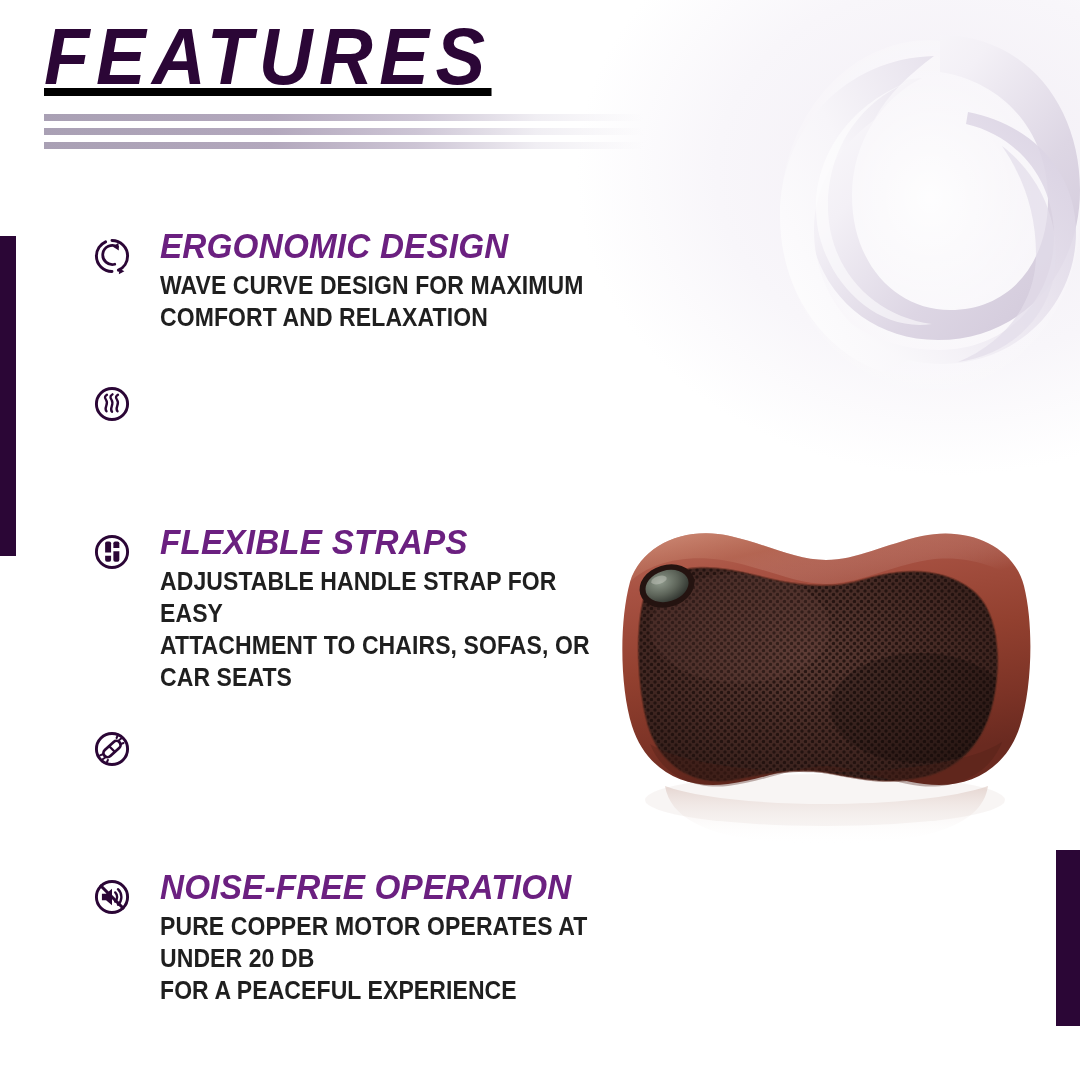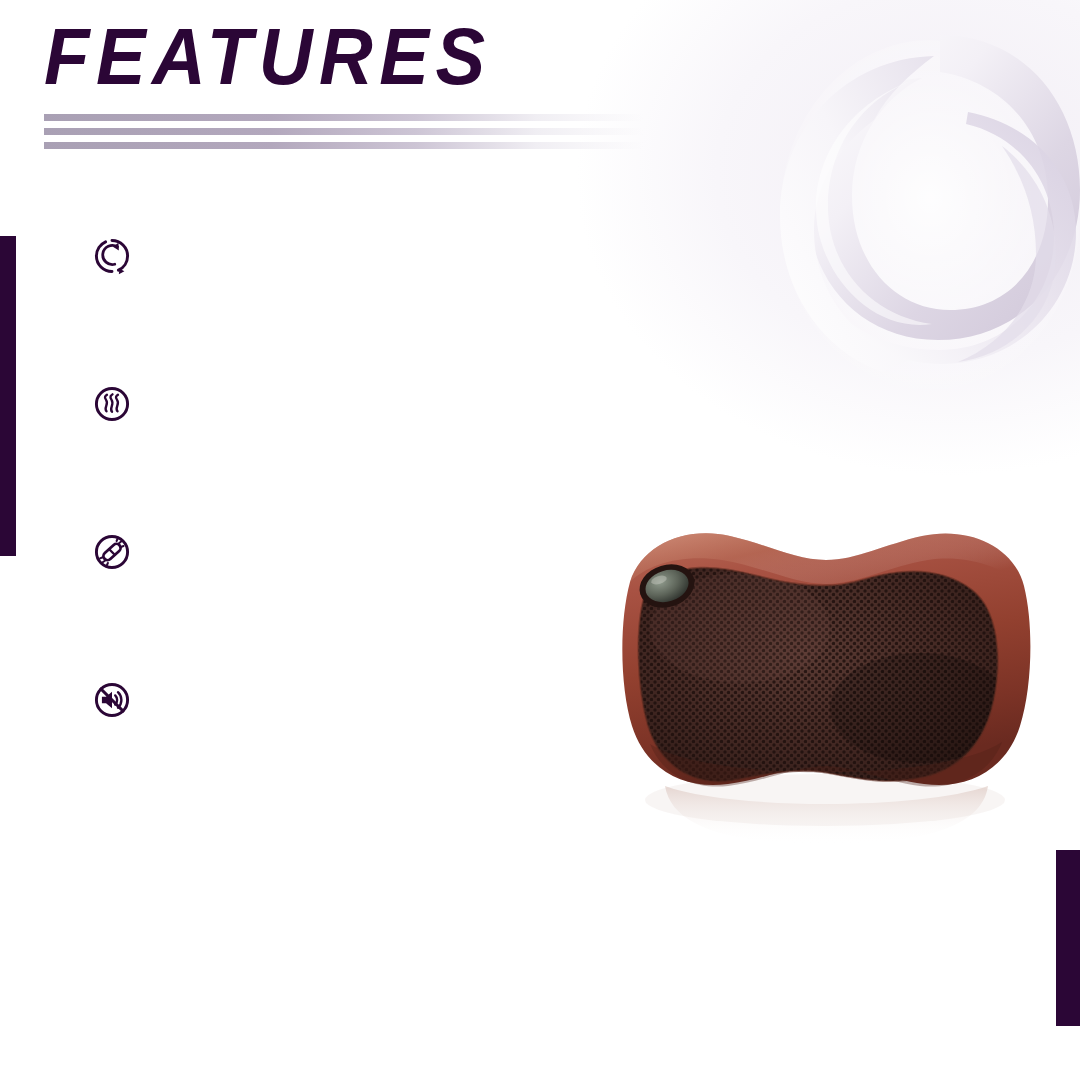--- a/index.html
+++ b/index.html
@@ -23,21 +23,21 @@
     pointer-events:none;
   }
   .ribbon-wrap svg{display:block;width:100%;height:100%;}
 
   
   .edge-bar{position:absolute;background:#2b0636;}
   .edge-bar.left{left:0;top:236px;width:16px;height:320px;}
   .edge-bar.right{right:0;top:850px;width:24px;height:176px;}
 
   
-  .title-block{position:absolute;left:44px;top:18px;width:620px;}
+  .title-block{position:absolute;left:44px;top:18px;width:620px;text-decoration:underline;}
   .title{
     margin:0;
     font-family:"Liberation Sans Narrow","Liberation Sans",sans-serif;
     font-weight:700;font-style:italic;
     font-size:80px;line-height:0.98;
     letter-spacing:7px;
     color:#2b0636;
     transform:scaleX(0.93);transform-origin:left center;
     white-space:nowrap;
   }
@@ -147,33 +147,54 @@
     <div class="feature">
       <div class="f-icon">
         <svg viewBox="0 0 48 48" fill="none" xmlns="http://www.w3.org/2000/svg">
           <path d="M24 7 A17 17 0 0 1 41 24 A17 17 0 0 1 31 39.5" stroke="#2b0636" stroke-width="3.2" stroke-linecap="round"></path>
           <path d="M24 41 A17 17 0 0 1 7 24 A17 17 0 0 1 17 8.5" stroke="#2b0636" stroke-width="3.2" stroke-linecap="round"></path>
           <path d="M32 37.5 L31.5 44 L37.5 40.5 Z" fill="#2b0636"></path>
           <path d="M30 14 A10.5 10.5 0 0 0 14 21.5 A10.5 10.5 0 0 0 27 33" stroke="#2b0636" stroke-width="3" stroke-linecap="round"></path>
           <path d="M31 9.5 L25 14 L31.5 18 Z" fill="#2b0636"></path>
         </svg>
       </div>
+      <div class="f-body">
+        <h2 class="f-title">ERGONOMIC DESIGN</h2>
+        <p class="f-desc">WAVE CURVE DESIGN FOR MAXIMUM
+COMFORT AND RELAXATION</p>
+      </div>
     </div>
 
     <div class="feature">
       <div class="f-icon">
         <svg viewBox="0 0 48 48" fill="none" xmlns="http://www.w3.org/2000/svg">
           <circle cx="24" cy="24" r="17" stroke="#2b0636" stroke-width="3.2"></circle>
           <path d="M18 32 C14.5 28 21 24 17.5 19.5 C15 16.3 17 15 18.5 14" stroke="#2b0636" stroke-width="2.6" stroke-linecap="round"></path>
           <path d="M24 32.5 C20.5 28.5 27 24.5 23.5 19.5 C21 16 23 14.5 24.5 13.5" stroke="#2b0636" stroke-width="2.6" stroke-linecap="round"></path>
           <path d="M30 32 C26.5 28 33 24 29.5 19.5 C27 16.3 29 15 30.5 14" stroke="#2b0636" stroke-width="2.6" stroke-linecap="round"></path>
         </svg>
       </div>
     </div>
 
+    <div class="feature">
+      <div class="f-icon">
+        <svg viewBox="0 0 48 48" fill="none" xmlns="http://www.w3.org/2000/svg">
+          <circle cx="24" cy="24" r="17" stroke="#2b0636" stroke-width="3.2"></circle>
+          <rect x="16.5" y="12.5" width="6.5" height="22" rx="2" fill="#2b0636"></rect>
+          <rect x="25.5" y="12.5" width="6.5" height="22" rx="2" fill="#2b0636"></rect>
+          <rect x="15" y="24.5" width="9.5" height="3.6" rx="1.2" fill="#ffffff"></rect>
+          <rect x="24" y="19.5" width="9.5" height="3.6" rx="1.2" fill="#ffffff"></rect>
+        </svg>
+      </div>
+      <div class="f-body">
+        <h2 class="f-title">FLEXIBLE STRAPS</h2>
+        <p class="f-desc">ADJUSTABLE HANDLE STRAP FOR EASY
+ATTACHMENT TO CHAIRS, SOFAS, OR CAR SEATS</p>
+      </div>
+    </div>
 
     <div class="feature">
       <div class="f-icon">
         <svg viewBox="0 0 48 48" fill="none" xmlns="http://www.w3.org/2000/svg">
           <circle cx="24" cy="24" r="17" stroke="#2b0636" stroke-width="3.2"></circle>
           <rect x="13" y="19.5" width="22" height="9" rx="4.5" transform="rotate(-42 24 24)" stroke="#2b0636" stroke-width="3"></rect>
           <path d="M21 21 L27 27" stroke="#2b0636" stroke-width="2.6" stroke-linecap="round"></path>
           <path d="M31 15 L34 12.5" stroke="#2b0636" stroke-width="2.2" stroke-linecap="round"></path>
           <path d="M33 19 L36.5 17.5" stroke="#2b0636" stroke-width="2.2" stroke-linecap="round"></path>
           <path d="M29 12 L30.5 8.5" stroke="#2b0636" stroke-width="2.2" stroke-linecap="round"></path>
@@ -186,20 +207,25 @@
 
     <div class="feature">
       <div class="f-icon">
         <svg viewBox="0 0 48 48" fill="none" xmlns="http://www.w3.org/2000/svg">
           <circle cx="24" cy="24" r="17" stroke="#2b0636" stroke-width="3.2"></circle>
           <path d="M13 20.5 H17.5 L24 15 V33 L17.5 27.5 H13 Z" fill="#2b0636"></path>
           <path d="M27.5 19 A7 7 0 0 1 27.5 29" stroke="#2b0636" stroke-width="2.6" stroke-linecap="round"></path>
           <path d="M30.5 15.5 A11.5 11.5 0 0 1 30.5 32.5" stroke="#2b0636" stroke-width="2.6" stroke-linecap="round"></path>
           <path d="M12 12 L36 36" stroke="#2b0636" stroke-width="3.4" stroke-linecap="round"></path>
         </svg>
+      </div>
+      <div class="f-body">
+        <h2 class="f-title">NOISE-FREE OPERATION</h2>
+        <p class="f-desc">PURE COPPER MOTOR OPERATES AT UNDER 20 DB
+FOR A PEACEFUL EXPERIENCE</p>
       </div>
     </div>
 
   </div>
 
   <div class="product">
     <svg viewBox="0 0 470 360" xmlns="http://www.w3.org/2000/svg">
       <defs>
         <linearGradient id="bodyg" x1="0" y1="0" x2="0.25" y2="1">
           <stop offset="0%" stop-color="#b86a56"></stop>

